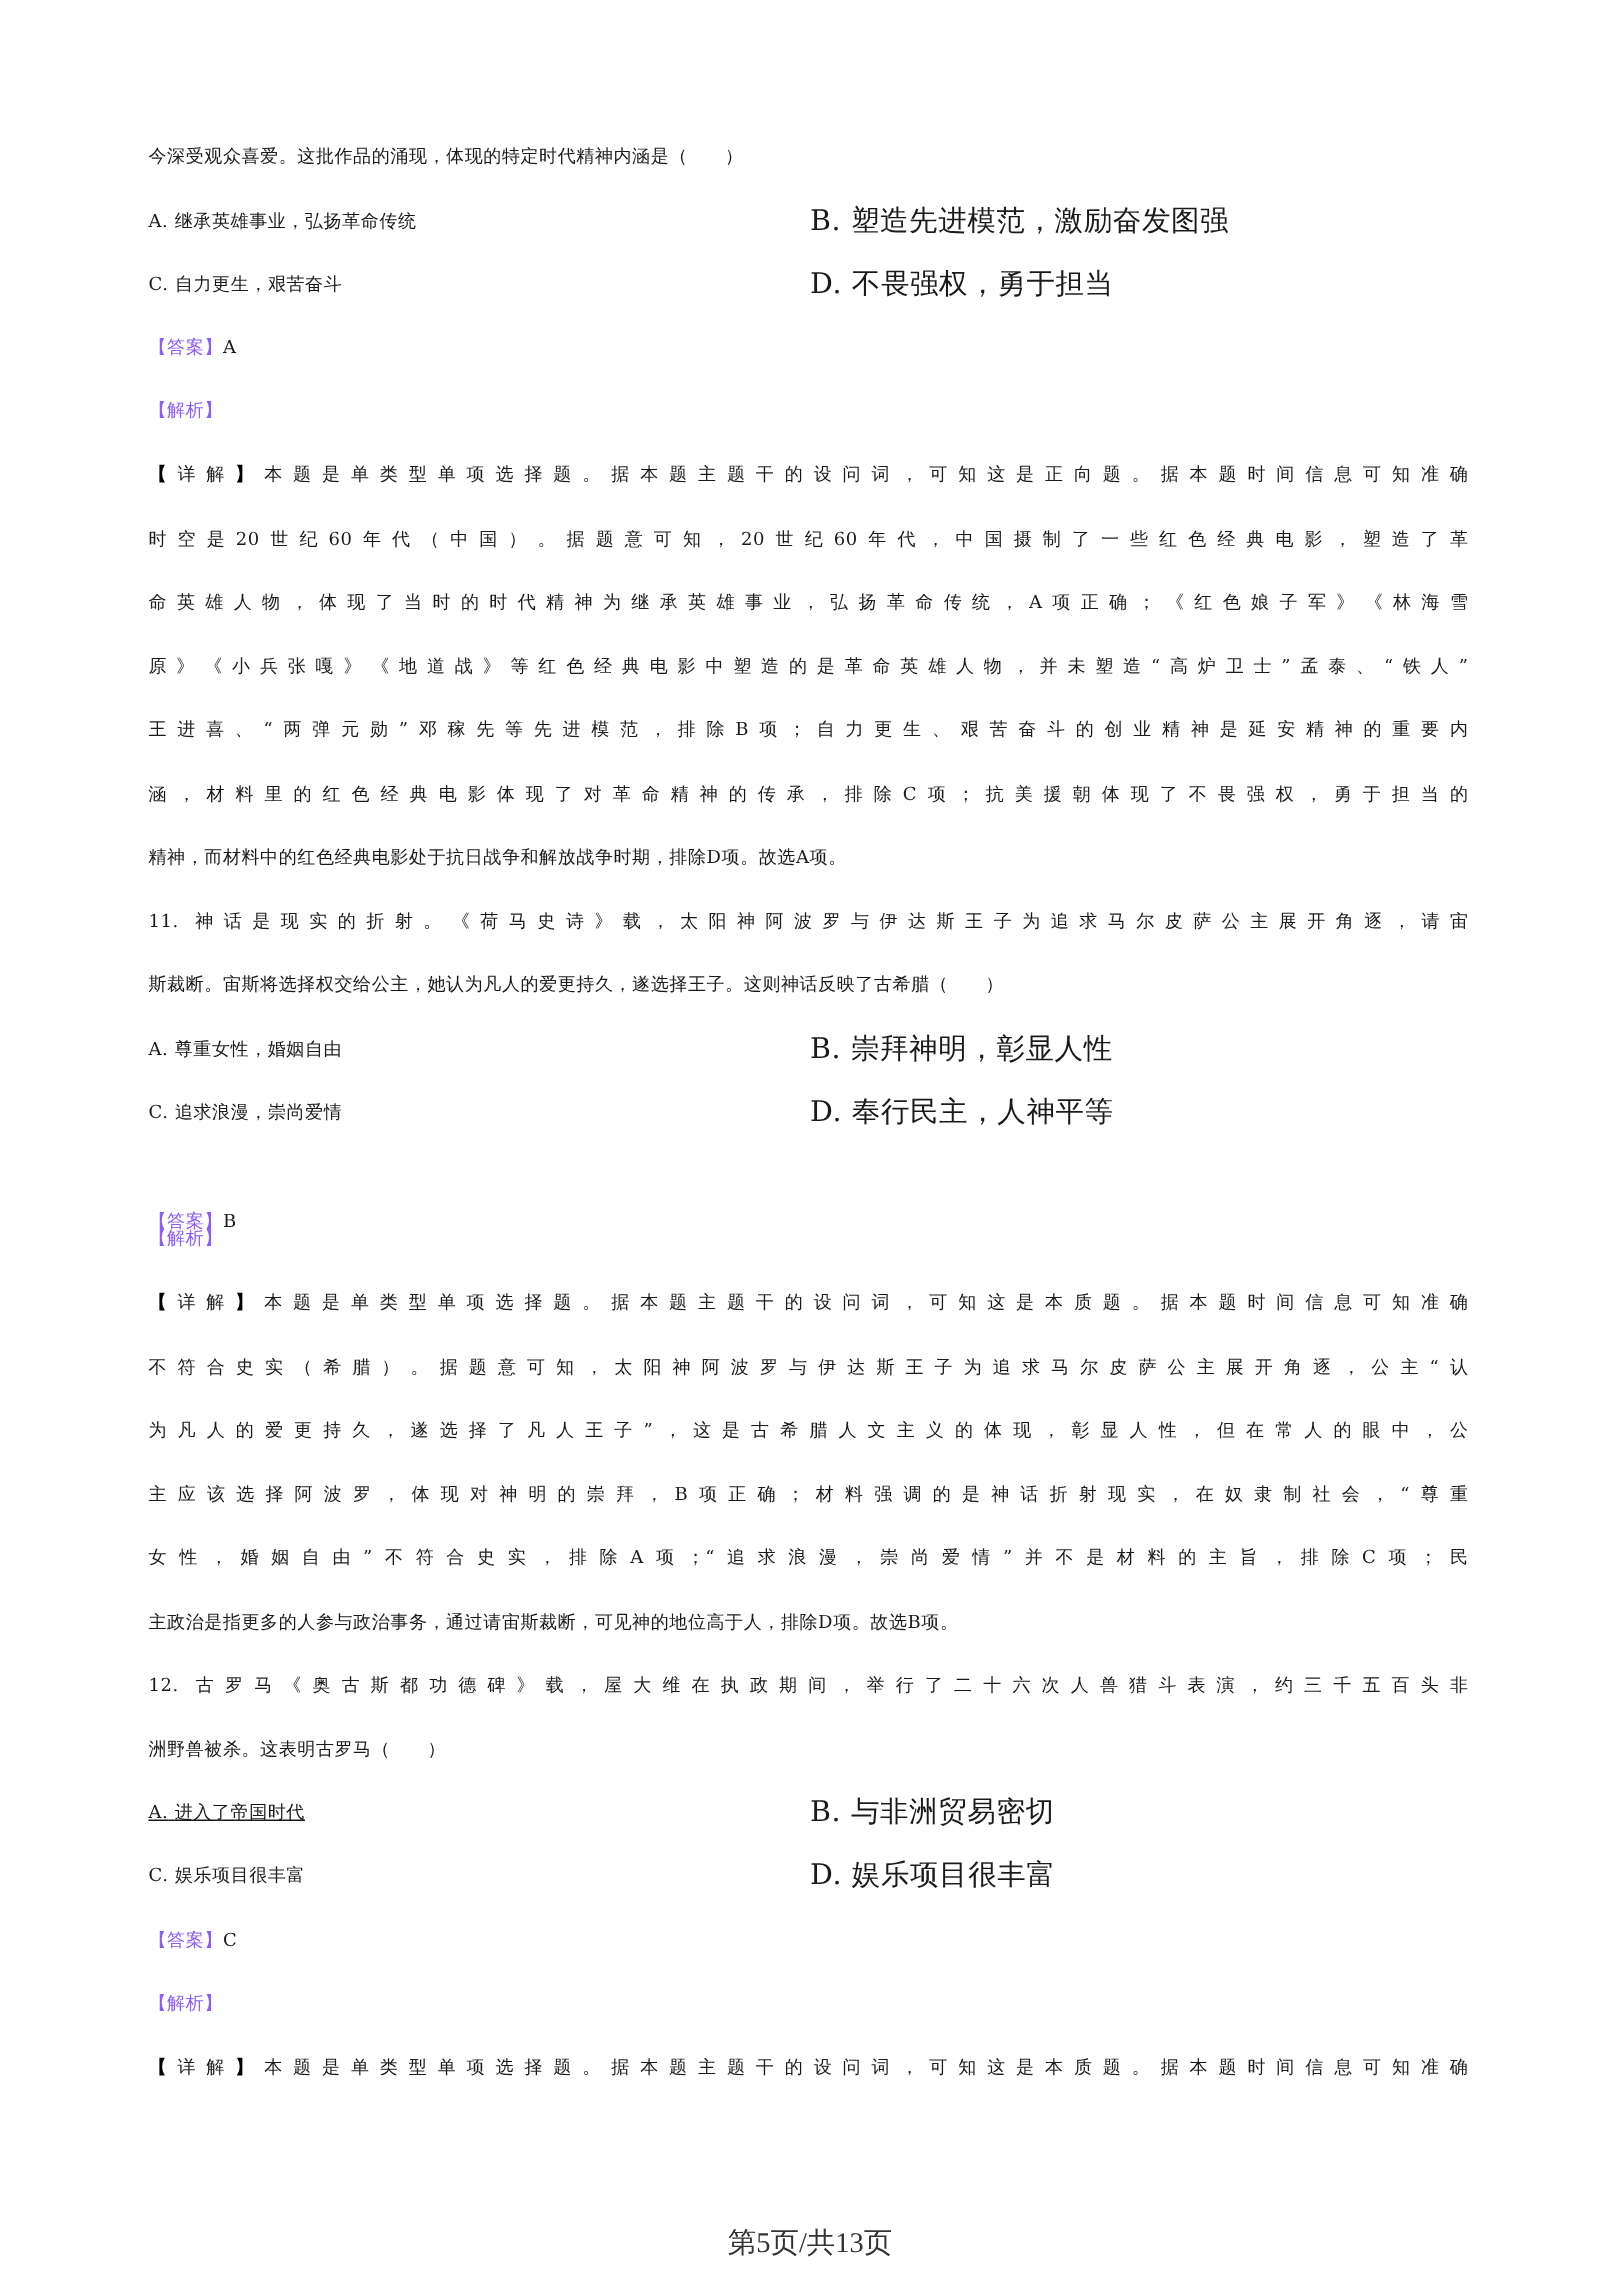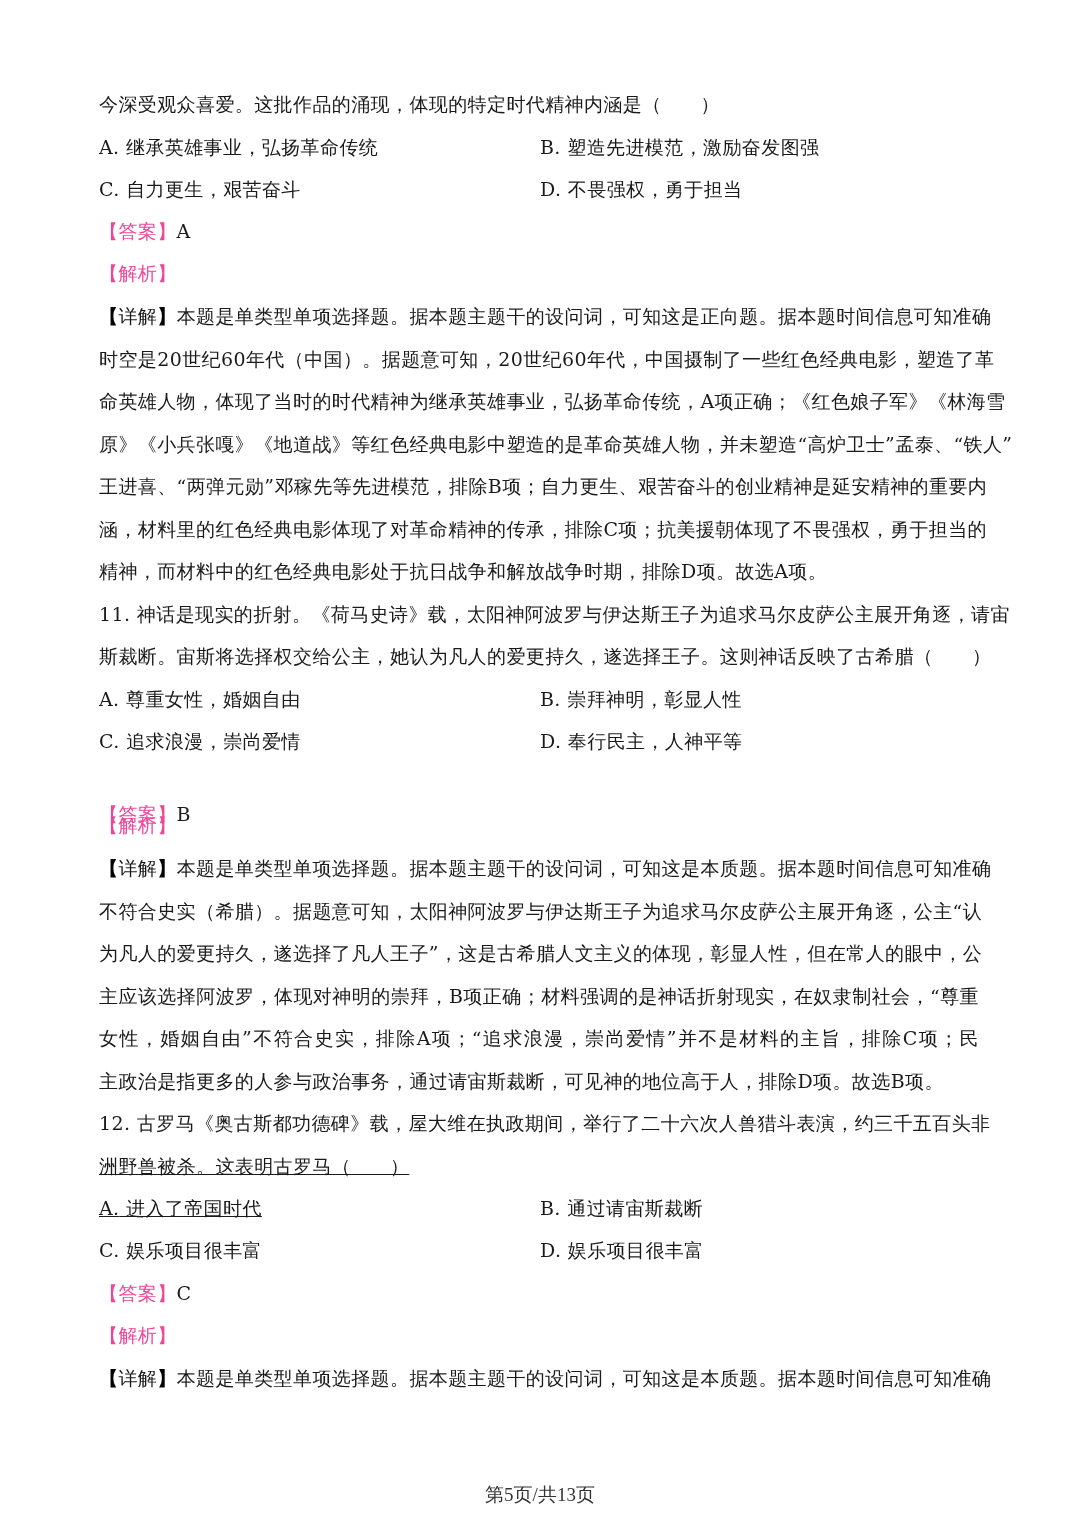--- a/index.html
+++ b/index.html
@@ -17,40 +17,40 @@
     }
     .page {
       position: absolute;
       left: 0; top: 0;
       width: 1080px;
       height: 1527px;
     }
     .line {
       position: absolute;
       left: 99px;
-      font-size: 19px;
+      font-size: 12px;
       line-height: 26px;
       white-space: nowrap;
       letter-spacing: 0.4px;
     }
     .line.full {
       width: 880px;
       text-align: justify;
       text-align-last: justify;
     }
     .opt-b {
       position: absolute;
       left: 540px;
       font-size: 19px;
       line-height: 26px;
       white-space: nowrap;
       letter-spacing: 0.4px;
     }
     .label-blue {
-      color: #ec4899;
+      color: #8b5cf6;
     }
     .bracket {
       color: #000000;
       font-weight: bold;
     }
     .answer-val {
       color: #1a1a1a;
     }
     .footer {
       position: absolute;
@@ -130,29 +130,29 @@
   </div>
 
   <div class="line full" style="top:855px;"><span class="bracket">【</span><span>详解</span><span class="bracket">】</span><span>本题是单类型单项选择题。据本题主题干的设问词，可知这是本质题。据本题时间信息可知准确</span></div>
   <div class="line full" style="top:898px;">不符合史实（希腊）。据题意可知，太阳神阿波罗与伊达斯王子为追求马尔皮萨公主展开角逐，公主“认</div>
   <div class="line full" style="top:940px;">为凡人的爱更持久，遂选择了凡人王子”，这是古希腊人文主义的体现，彰显人性，但在常人的眼中，公</div>
   <div class="line full" style="top:983px;">主应该选择阿波罗，体现对神明的崇拜，B项正确；材料强调的是神话折射现实，在奴隶制社会，“尊重</div>
   <div class="line" style="top:1068px;">主政治是指更多的人参与政治事务，通过请宙斯裁断，可见神的地位高于人，排除D项。故选B项。</div>
   <div class="line full" style="top:1025px;">女性，婚姻自由”不符合史实，排除A项；“追求浪漫，崇尚爱情”并不是材料的主旨，排除C项；民</div>
 
   <div class="line full" style="top:1110px;">12. 古罗马《奥古斯都功德碑》载，屋大维在执政期间，举行了二十六次人兽猎斗表演，约三千五百头非</div>
-  <div class="line" style="top:1153px;text-decoration:underline;">洲野兽被杀。这表明古罗马（　　）</div>
+  <div class="line" style="top:1153px;">洲野兽被杀。这表明古罗马（　　）</div>
 
   <div class="line" style="top:1195px;text-decoration:underline;">
     <span>A.</span>
     <span>进入了帝国时代</span>
   </div>
   <div class="opt-b" style="top:1195px;">
     <span>B.</span>
-    <span>通过请宙斯裁断</span>
+    <span>与非洲贸易密切</span>
   </div>
   <div class="line" style="top:1237px;">
     <span>C.</span>
     <span>娱乐项目很丰富</span>
   </div>
   <div class="opt-b" style="top:1237px;">
     <span>D.</span>
     <span>娱乐项目很丰富</span>
   </div>
 

